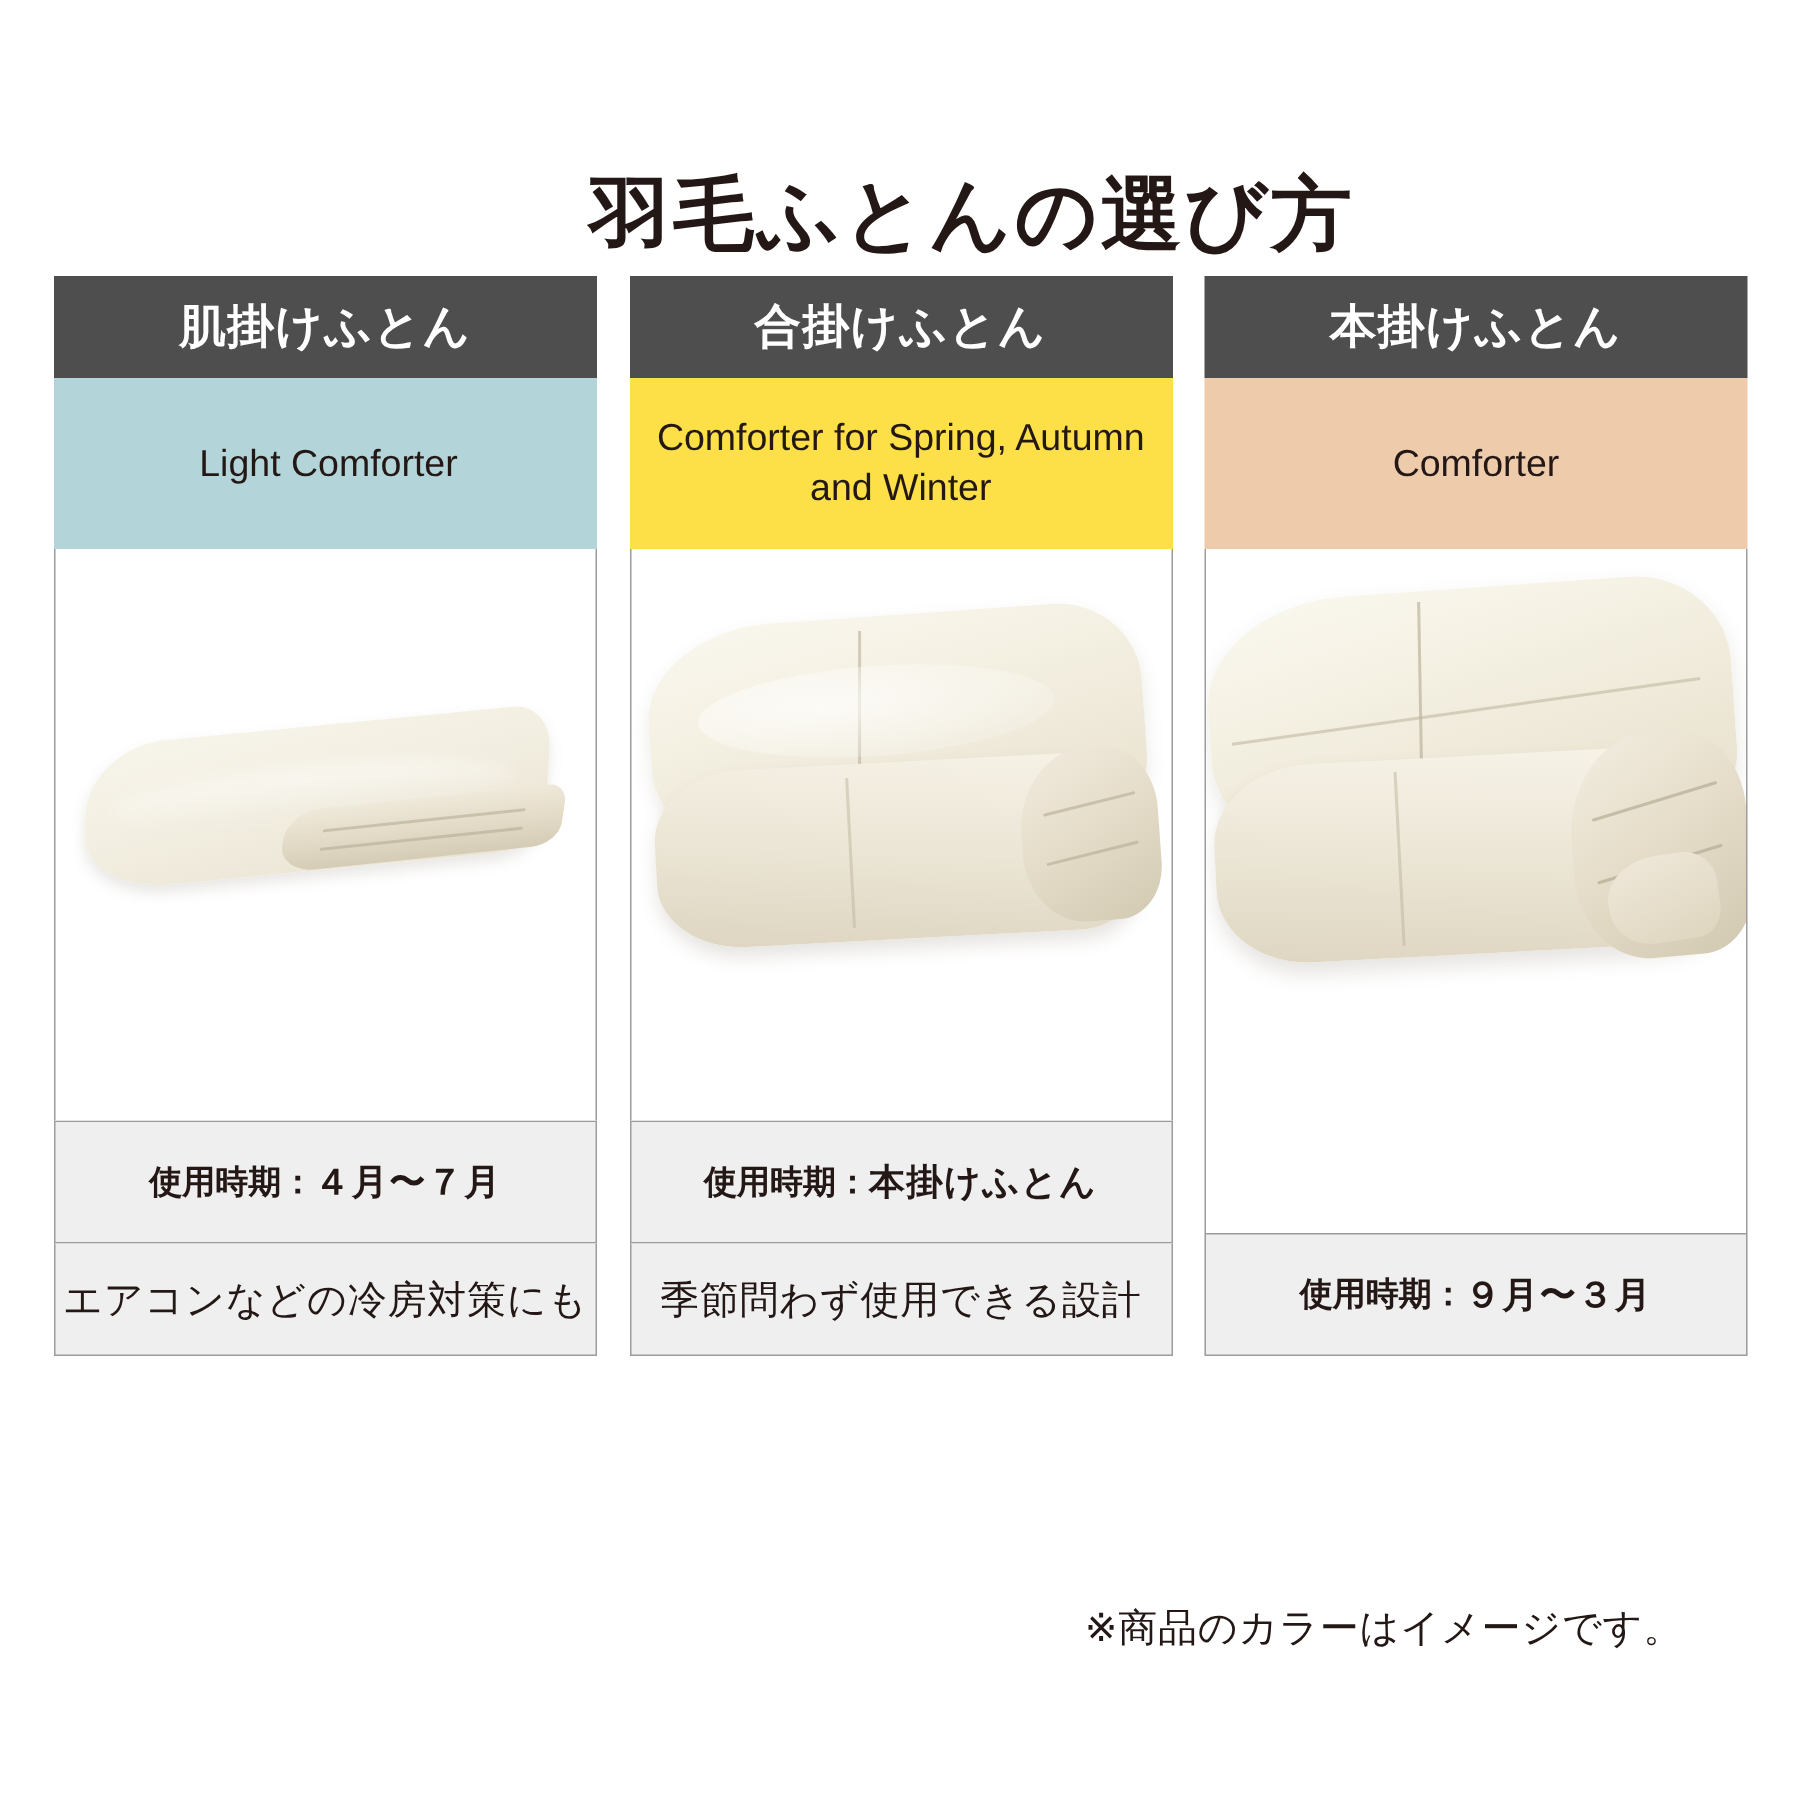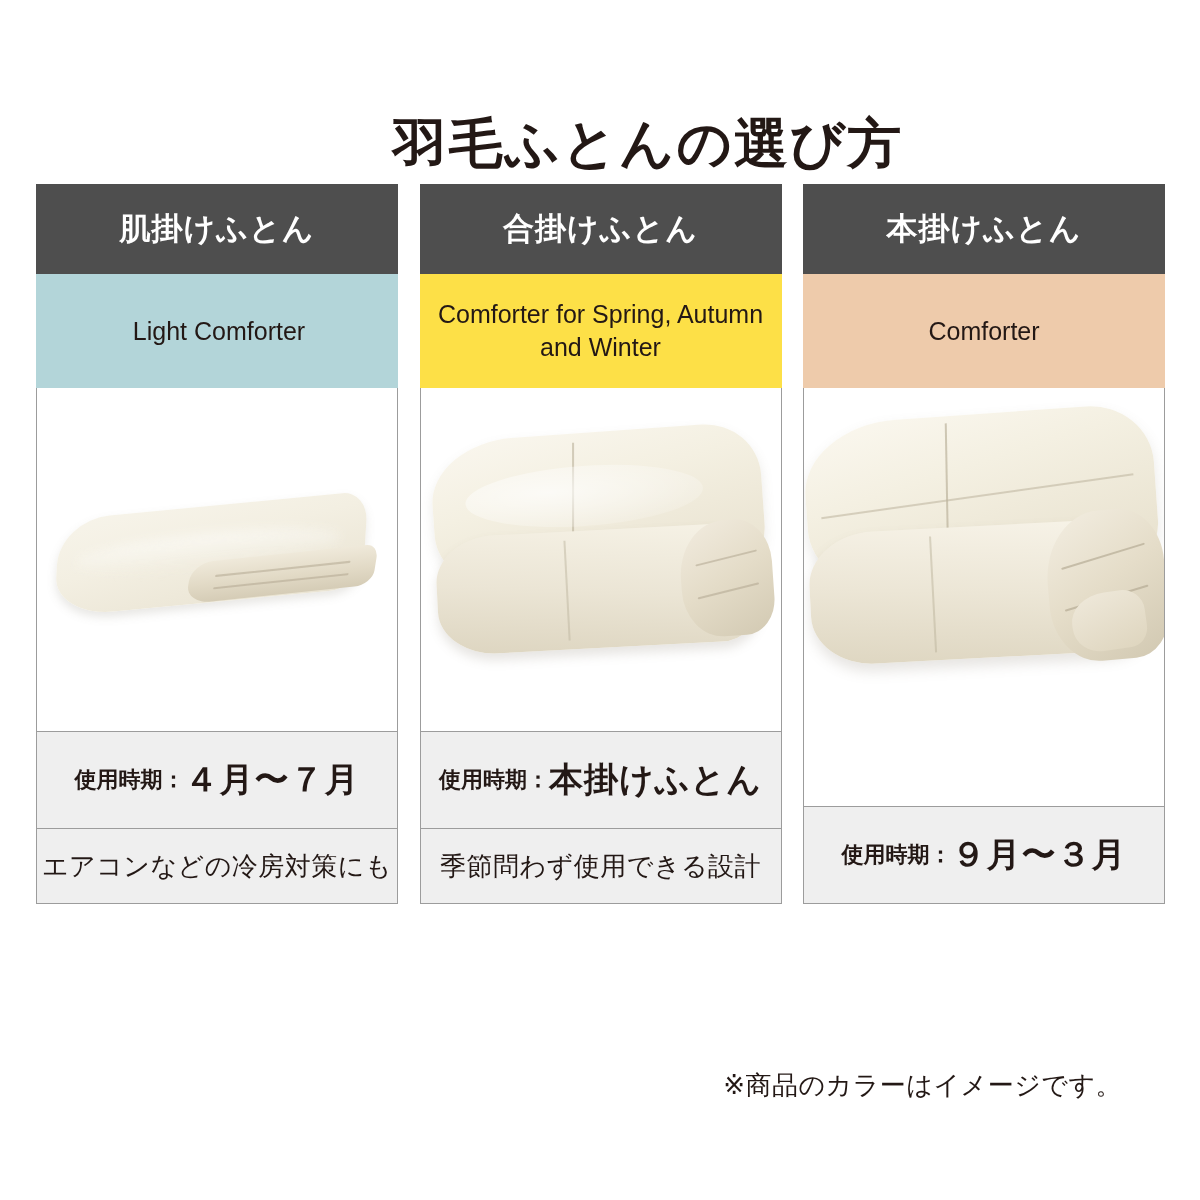--- a/index.html
+++ b/index.html
@@ -52,21 +52,21 @@
   .compare-col {
     width: 362px;
     height: 720px;
     display: flex;
     flex-direction: column;
     box-sizing: border-box;
   }
 
   
   .col-head {
-    height: 90px;
+    height: 68px;
     background: #4e4e4e;
     color: #ffffff;
     font-size: 31px;
     font-weight: bold;
     letter-spacing: 1px;
     display: flex;
     align-items: center;
     justify-content: center;
     box-sizing: border-box;
   }
@@ -94,36 +94,36 @@
     background: #ffffff;
     border-left: 1px solid #9c9c9c;
     border-right: 1px solid #9c9c9c;
     position: relative;
     overflow: hidden;
     box-sizing: border-box;
   }
 
   
   .col-period {
-    height: 98px;
+    height: 82px;
     background: #efefef;
     border: 1px solid #9c9c9c;
     display: flex;
     align-items: center;
     justify-content: center;
     box-sizing: border-box;
     white-space: nowrap;
   }
   .period-label {
     font-size: 22px;
     font-weight: bold;
     letter-spacing: 0px;
   }
   .period-value {
-    font-size: 34px;
+    font-size: 24px;
     font-weight: bold;
     letter-spacing: 1px;
   }
 
   
   .col-note {
     height: 75px;
     background: #efefef;
     border: 1px solid #9c9c9c;
     border-top: none;

